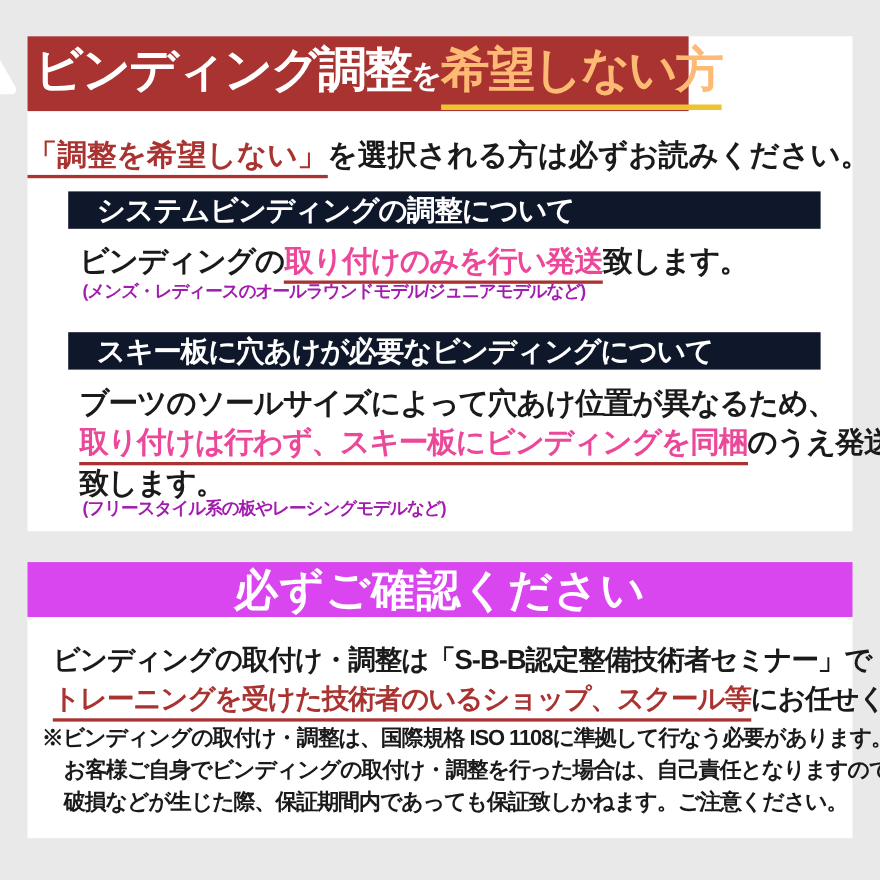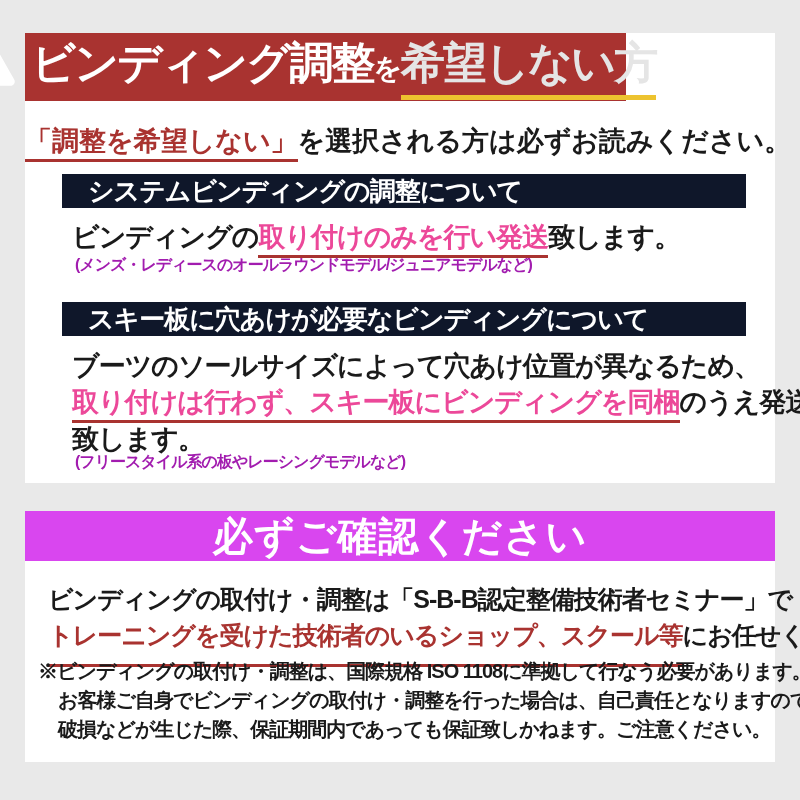--- a/index.html
+++ b/index.html
@@ -18,21 +18,21 @@
   
   .header-banner {
     position:absolute; left:0; top:0; width:601px; height:68px;
     background:#a93330;
     display:flex; align-items:center; justify-content:center; gap:14px;
   }
   .warn-svg { display:block; }
   .header-title { display:flex; align-items:baseline; white-space:nowrap; }
   .ht-big   { font-size:44px; font-weight:900; color:#ffffff; letter-spacing:-2px; }
   .ht-small { font-size:28px; font-weight:900; color:#ffffff; letter-spacing:-1px; }
-  .ht-hl    { font-size:44px; font-weight:900; color:#e5e5e5; letter-spacing:-2px;
+  .ht-hl    { font-size:44px; font-weight:900; color:#fdba74; letter-spacing:-2px;
               border-bottom:5px solid #edc32f; padding-bottom:2px; }
 
   
   .lead {
     position:absolute; left:0; top:90px; width:750px;
     text-align:center; font-size:27px; font-weight:900; white-space:nowrap;
   }
   .lead .red { color:#a93330; border-bottom:3px solid #a93330; padding-bottom:3px; }
 
   
@@ -65,21 +65,21 @@
     background:#d946ef; color:#ffffff;
     display:flex; align-items:center; justify-content:center;
     font-size:40px; font-weight:900; letter-spacing:1px;
   }
 
   
   .c2-para { position:absolute; left:23px; font-size:25px; font-weight:900;
              letter-spacing:-1px; white-space:nowrap; }
   .c2-l1 { top:22px; }
   .c2-l2 { top:58px; }
-  .c2-para .red-u { color:#a93330; border-bottom:3px solid #a93330; padding-bottom:15px; }
+  .c2-para .red-u { color:#a93330; border-bottom:3px solid #a93330; padding-bottom:3px; }
 
   .fine { position:absolute; left:13px; top:96px; font-size:20px; font-weight:700;
           letter-spacing:-1px; line-height:29px; white-space:nowrap; color:#1a1a1a; }
   .fine .indent { padding-left:20px; }
 </style>
 </head>
 <body>
 
 <div class="card card1">
 

